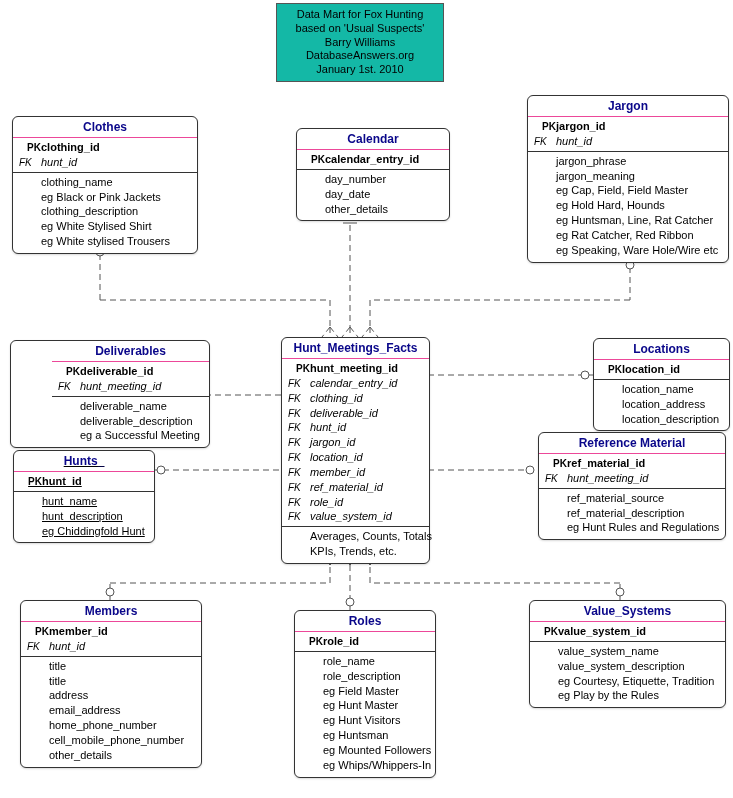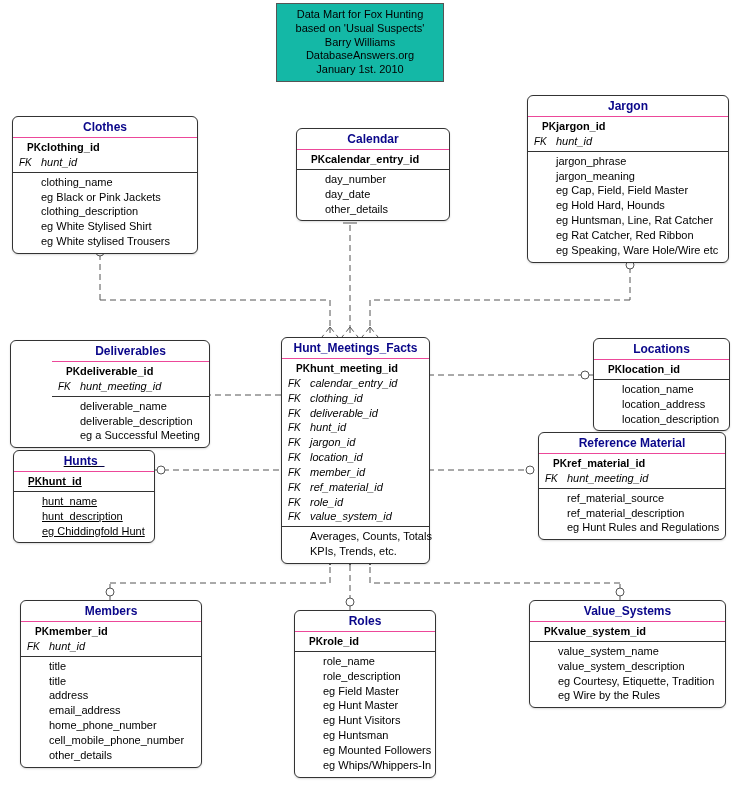--- a/index.html
+++ b/index.html
@@ -537,16 +537,16 @@
       <div class="row ">
         <div class="keycol"></div>
         <div class="fieldcol">value_system_description</div>
       </div>
       <div class="row ">
         <div class="keycol"></div>
         <div class="fieldcol">eg Courtesy, Etiquette, Tradition</div>
       </div>
       <div class="row ">
         <div class="keycol"></div>
-        <div class="fieldcol">eg Wire by the Rules</div>
+        <div class="fieldcol">eg Play by the Rules</div>
       </div>
     </div>
 </div>
 
 </body></html>

